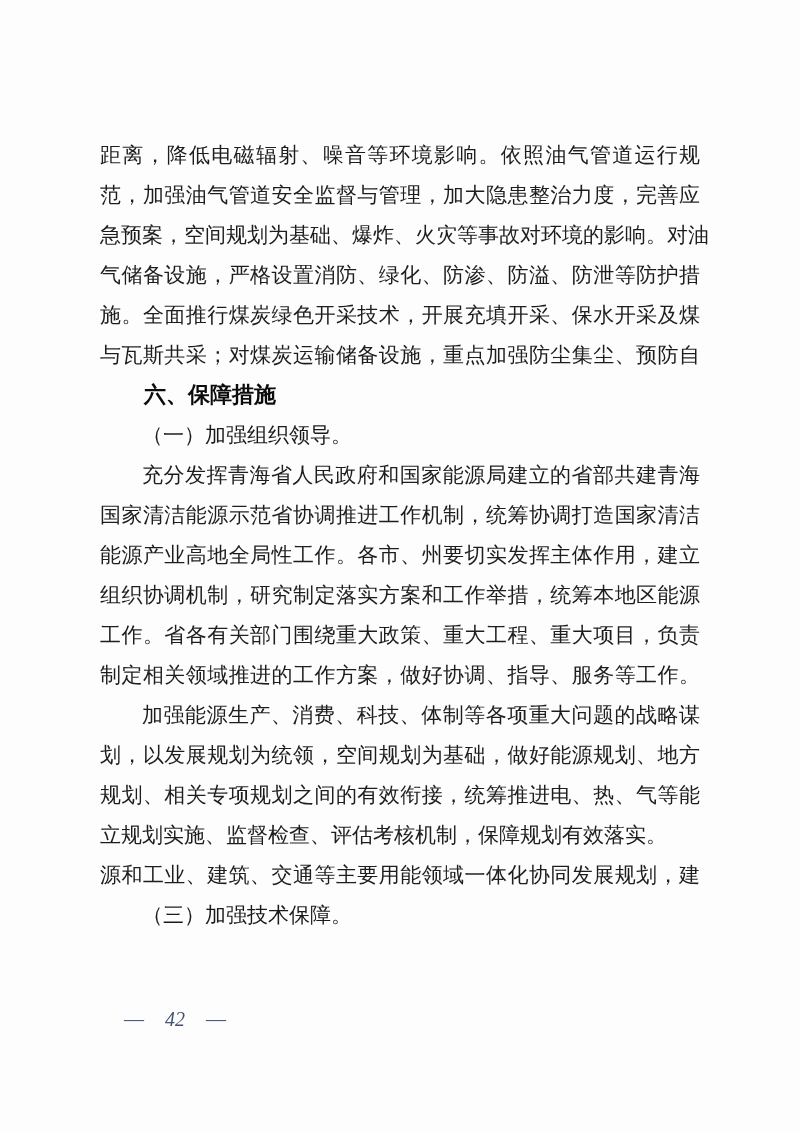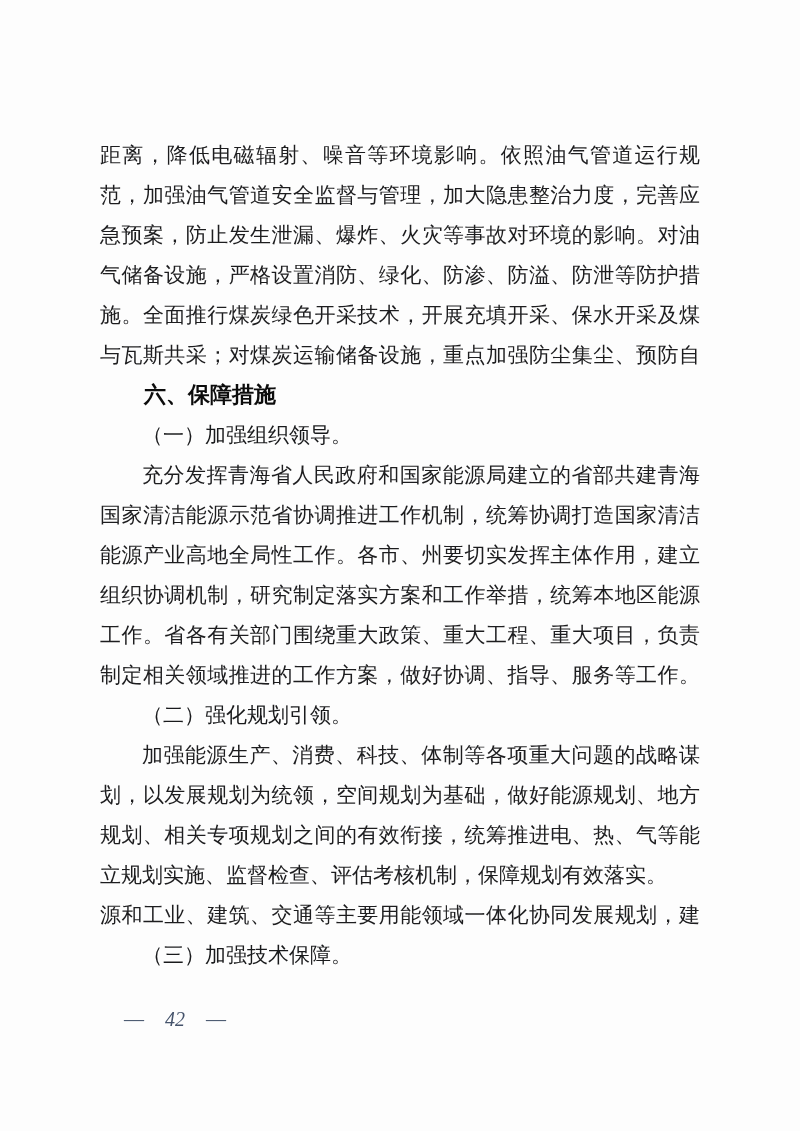--- a/index.html
+++ b/index.html
@@ -79,33 +79,32 @@
     font-style: italic;
   }
 </style>
 </head>
 <body>
 
 <div class="page">
   <div class="content">
     <div class="line">距离，降低电磁辐射、噪音等环境影响。依照油气管道运行规</div>
     <div class="line">范，加强油气管道安全监督与管理，加大隐患整治力度，完善应</div>
-    <div class="line">急预案，防止发生泄漏、爆炸、火灾等事故对环境的影响。对油</div>
+    <div class="line">急预案，空间规划为基础、爆炸、火灾等事故对环境的影响。对油</div>
     <div class="line">气储备设施，严格设置消防、绿化、防渗、防溢、防泄等防护措</div>
     <div class="line">施。全面推行煤炭绿色开采技术，开展充填开采、保水开采及煤</div>
     <div class="line">与瓦斯共采；对煤炭运输储备设施，重点加强防尘集尘、预防自</div>
     <div class="line h1">六、保障措施</div>
     <div class="line h2">（一）加强组织领导。</div>
     <div class="line ind">充分发挥青海省人民政府和国家能源局建立的省部共建青海</div>
     <div class="line">国家清洁能源示范省协调推进工作机制，统筹协调打造国家清洁</div>
     <div class="line">能源产业高地全局性工作。各市、州要切实发挥主体作用，建立</div>
     <div class="line">组织协调机制，研究制定落实方案和工作举措，统筹本地区能源</div>
     <div class="line">工作。省各有关部门围绕重大政策、重大工程、重大项目，负责</div>
     <div class="line">制定相关领域推进的工作方案，做好协调、指导、服务等工作。</div>
-    <div class="line h2">（二）强化规划引领。</div>
     <div class="line ind">加强能源生产、消费、科技、体制等各项重大问题的战略谋</div>
     <div class="line">划，以发展规划为统领，空间规划为基础，做好能源规划、地方</div>
     <div class="line">规划、相关专项规划之间的有效衔接，统筹推进电、热、气等能</div>
     <div class="line tail">立规划实施、监督检查、评估考核机制，保障规划有效落实。</div>
     <div class="line">源和工业、建筑、交通等主要用能领域一体化协同发展规划，建</div>
     <div class="line h2">（三）加强技术保障。</div>
   </div>
 
   <div class="footer">
     <span class="dash">—</span><span class="num">42</span><span class="dash">—</span>

